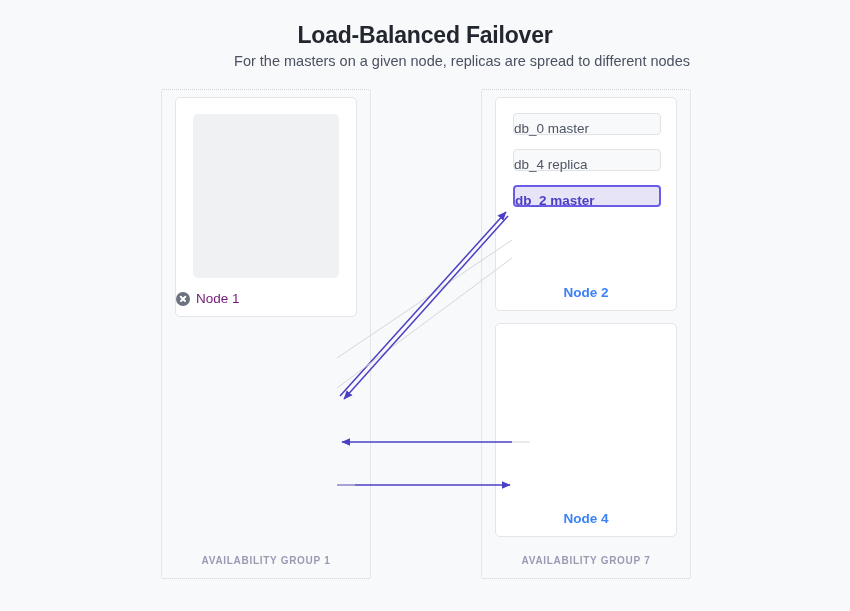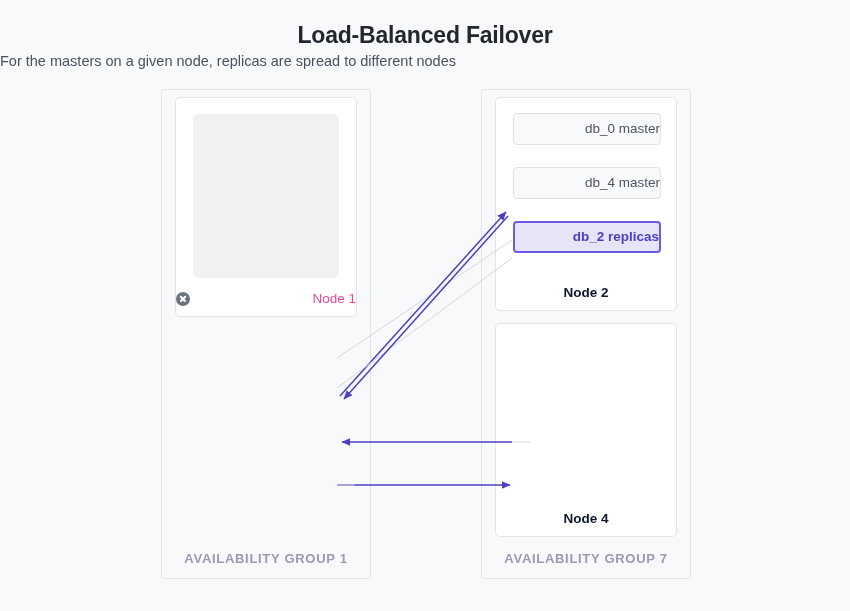--- a/index.html
+++ b/index.html
@@ -30,21 +30,21 @@
     font-size: 23px;
     font-weight: bold;
     letter-spacing: -0.2px;
     color: #22262e;
   }
   .subtitle {
     position: absolute;
     left: 0;
     top: 53px;
     width: 690px;
-    text-align: left;
+    text-align: right;
     font-size: 14.5px;
     color: #4a5160;
   }
 
   
   .ag {
     position: absolute;
     top: 89px;
     width: 210px;
     height: 490px;
@@ -54,21 +54,21 @@
     background: transparent;
   }
   #ag1 { left: 161px; }
   #ag2 { left: 481px; }
   .ag-label {
     position: absolute;
     bottom: 12px;
     left: 0;
     width: 100%;
     text-align: center;
-    font-size: 13px;
+    font-size: 10px;
     font-weight: bold;
     letter-spacing: 0.7px;
     color: #9a9ab4;
   }
 
   
   .node {
     position: absolute;
     width: 182px;
     background: #ffffff;
@@ -82,29 +82,29 @@
   #node4 { left: 495px; top: 323px; height: 214px; }
 
   .node-label {
     position: absolute;
     left: 0;
     bottom: 10px;
     width: 100%;
     text-align: center;
     font-size: 13.5px;
     font-weight: bold;
-    color: #0f172a;
+    color: #3b82f6;
   }
   .node-label.with-icon {
     display: flex;
     align-items: center;
-    justify-content: space-between;
+    justify-content: flex-start;
     gap: 6px;
     font-weight: normal;
-    color: #ec4899;
+    color: #701a75;
   }
 
   .fail-icon {
     display: inline-block;
     width: 14px;
     height: 14px;
     border-radius: 50%;
     background: #6b7280;
     position: relative;
     flex: 0 0 auto;
@@ -124,24 +124,24 @@
   .fail-icon::after  { transform: rotate(-45deg); }
 
   
   .rows {
     position: absolute;
     left: 17px;
     top: 15px;
     width: 148px;
   }
   .db {
-    height: 32px;
+    height: 22px;
     line-height: 30px;
-    margin-bottom: 22px;
-    text-align: right;
+    margin-bottom: 14px;
+    text-align: left;
     font-size: 13.5px;
     border-radius: 4px;
     box-sizing: border-box;
   }
   .db.master {
     background: #f8f9fa;
     border: 1px solid #e0e2e6;
     color: #4e5563;
   }
   .db.replica {
@@ -193,22 +193,22 @@
     <div class="placeholder"></div>
     <div class="node-label with-icon">
       <span class="fail-icon"></span>
       <span>Node 1</span>
     </div>
   </div>
 
   <div class="node" id="node2">
     <div class="rows">
       <div class="db master">db_0 master</div>
-      <div class="db master">db_4 master</div>
-      <div class="db replica">db_2 replicas</div>
+      <div class="db master">db_4 replica</div>
+      <div class="db replica">db_2 master</div>
     </div>
     <div class="node-label">Node 2</div>
   </div>
 
 
   <div class="node" id="node4">
     <div class="node-label">Node 4</div>
   </div>
 
   <svg class="wires" viewBox="0 0 850 611">

